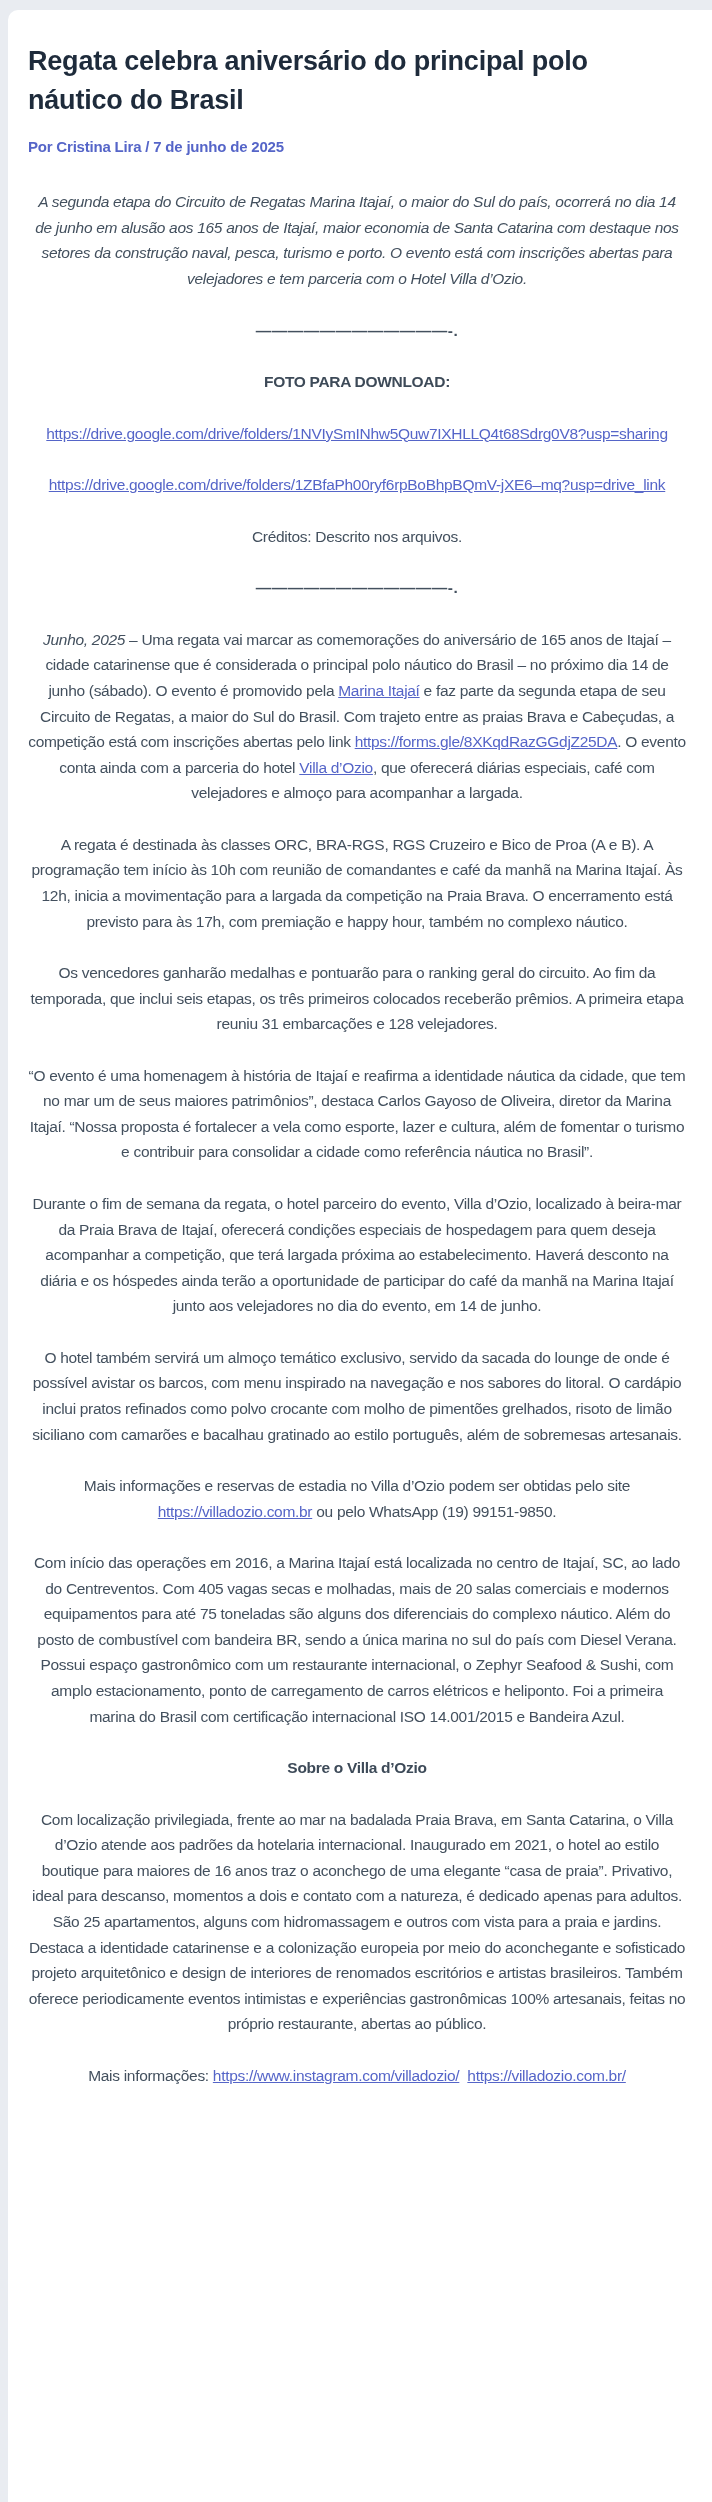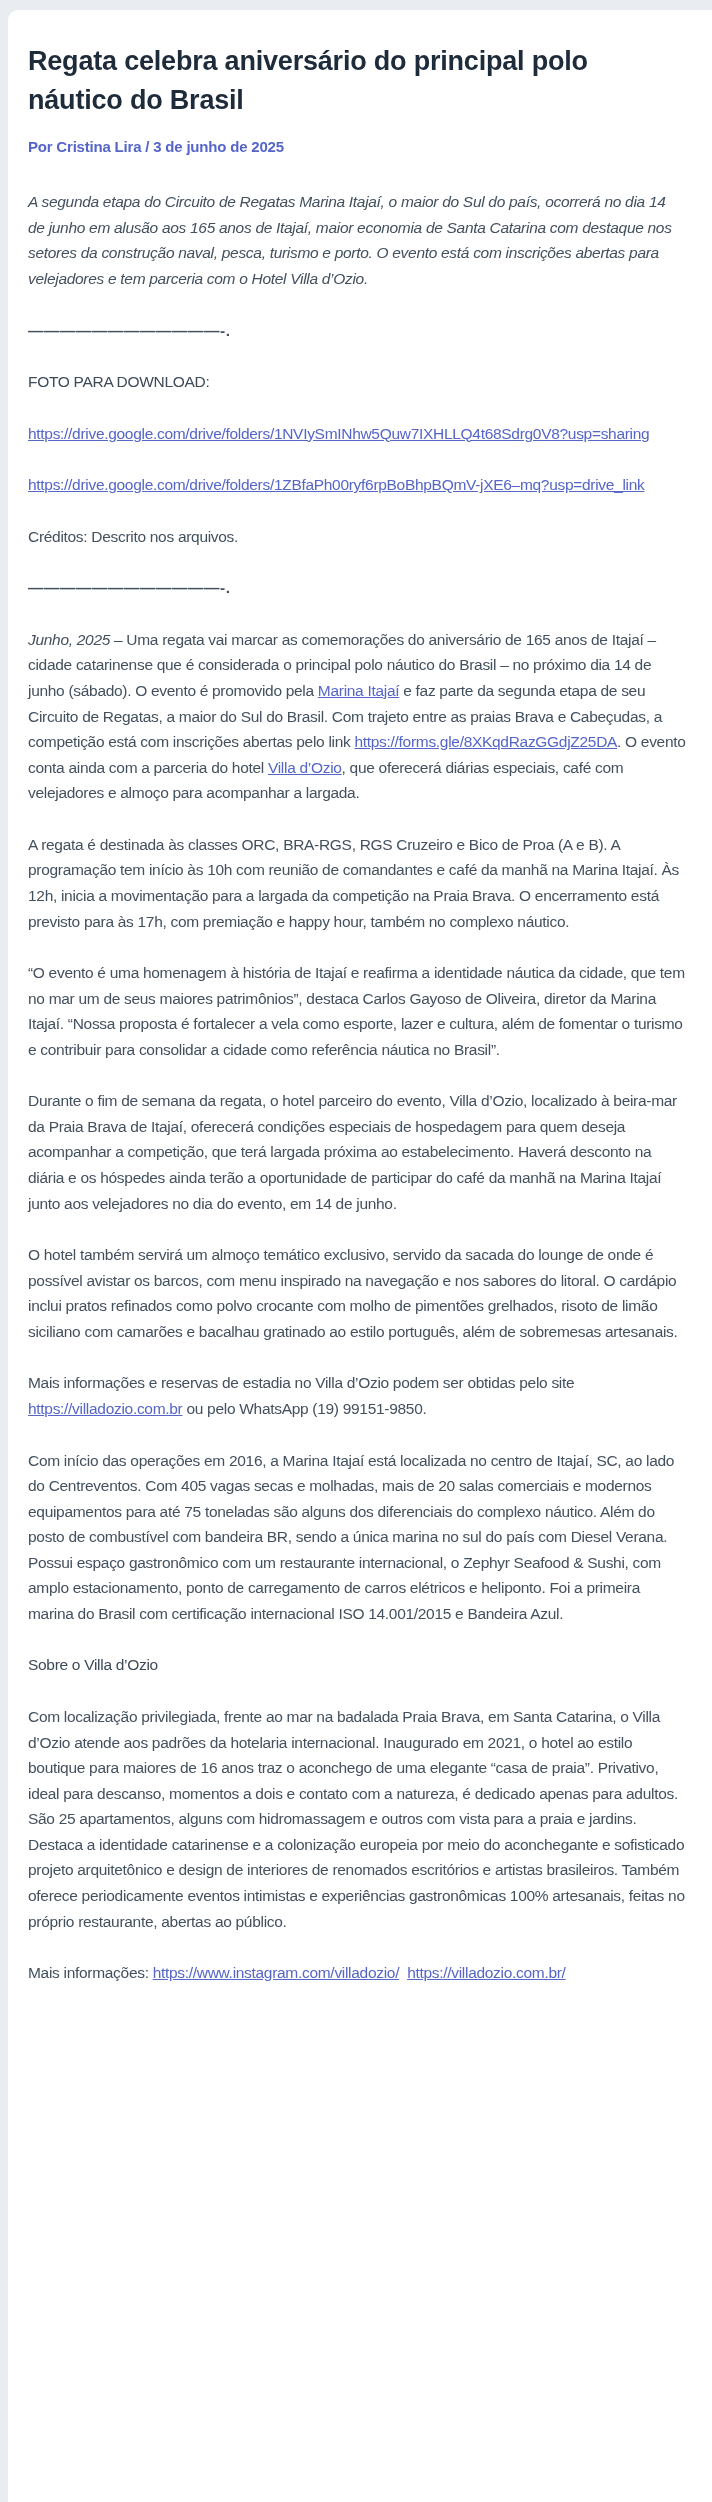--- a/index.html
+++ b/index.html
@@ -39,24 +39,25 @@
     font-weight: 700;
     letter-spacing: -0.2px;
     color: #5565c8;
   }
   .body p {
     margin: 26px 0;
     font-size: 15.5px;
     line-height: 1.65;
     letter-spacing: -0.3px;
     color: #43505e;
+    text-align: center;
   }
   .body p.italic { font-style: italic; }
   .body p.h {
-    font-weight: 400;
+    font-weight: 700;
     color: #3d4a58;
   }
   .body p.sep {
     letter-spacing: 0.5px;
     color: #43505e;
     font-weight: 700;
   }
   .body .it { font-style: italic; }
   .body a.lnk {
     color: #5565c8;
@@ -65,31 +66,32 @@
     cursor: pointer;
     margin-top: 18px;
   }
 </style>
 </head>
 <body>
 
 <div class="page">
   <div class="card">
     <h1 class="title">Regata celebra aniversário do principal polo náutico do Brasil</h1>
-    <div class="byline">Por Cristina Lira / 3 de junho de 2025</div>
+    <div class="byline">Por Cristina Lira / 7 de junho de 2025</div>
     <div class="body">
         <p class="para italic"><span class="">A segunda etapa do Circuito de Regatas Marina Itajaí, o maior do Sul do país, ocorrerá no dia 14 de junho em alusão aos 165 anos de Itajaí, maior economia de Santa Catarina com destaque nos setores da construção naval, pesca, turismo e porto. O evento está com inscrições abertas para velejadores e tem parceria com o Hotel Villa d’Ozio.</span></p>
         <p class="sep">————————————-.</p>
         <p class="h">FOTO PARA DOWNLOAD:</p>
         <p class="para"><a class="lnk" href="#">https://drive.google.com/drive/folders/1NVIySmINhw5Quw7IXHLLQ4t68Sdrg0V8?usp=sharing</a></p>
         <p class="para"><a class="lnk" href="#">https://drive.google.com/drive/folders/1ZBfaPh00ryf6rpBoBhpBQmV-jXE6–mq?usp=drive_link</a></p>
         <p class="para"><span class="">Créditos: Descrito nos arquivos.</span></p>
         <p class="sep">————————————-.</p>
         <p class="para"><span class="it">Junho, 2025</span><span class=""> – Uma regata vai marcar as comemorações do aniversário de 165 anos de Itajaí – cidade catarinense que é considerada o principal polo náutico do Brasil – no próximo dia 14 de junho (sábado). O evento é promovido pela </span><a class="lnk" href="#">Marina Itajaí</a><span class=""> e faz parte da segunda etapa de seu Circuito de Regatas, a maior do Sul do Brasil. Com trajeto entre as praias Brava e Cabeçudas, a competição está com inscrições abertas pelo link </span><a class="lnk" href="#">https://forms.gle/8XKqdRazGGdjZ25DA</a><span class="">. O evento conta ainda com a parceria do hotel </span><a class="lnk" href="#">Villa d’Ozio</a><span class="">, que oferecerá diárias especiais, café com velejadores e almoço para acompanhar a largada.</span></p>
         <p class="para"><span class="">A regata é destinada às classes ORC, BRA-RGS, RGS Cruzeiro e Bico de Proa (A e B). A programação tem início às 10h com reunião de comandantes e café da manhã na Marina Itajaí. Às 12h, inicia a movimentação para a largada da competição na Praia Brava. O encerramento está previsto para às 17h, com premiação e happy hour, também no complexo náutico.</span></p>
+        <p class="para"><span class="">Os vencedores ganharão medalhas e pontuarão para o ranking geral do circuito. Ao fim da temporada, que inclui seis etapas, os três primeiros colocados receberão prêmios. A primeira etapa reuniu 31 embarcações e 128 velejadores.</span></p>
         <p class="para"><span class="">“O evento é uma homenagem à história de Itajaí e reafirma a identidade náutica da cidade, que tem no mar um de seus maiores patrimônios”, destaca Carlos Gayoso de Oliveira, diretor da Marina Itajaí. “Nossa proposta é fortalecer a vela como esporte, lazer e cultura, além de fomentar o turismo e contribuir para consolidar a cidade como referência náutica no Brasil”.</span></p>
         <p class="para"><span class="">Durante o fim de semana da regata, o hotel parceiro do evento, Villa d’Ozio, localizado à beira-mar da Praia Brava de Itajaí, oferecerá condições especiais de hospedagem para quem deseja acompanhar a competição, que terá largada próxima ao estabelecimento. Haverá desconto na diária e os hóspedes ainda terão a oportunidade de participar do café da manhã na Marina Itajaí junto aos velejadores no dia do evento, em 14 de junho.</span></p>
         <p class="para"><span class="">O hotel também servirá um almoço temático exclusivo, servido da sacada do lounge de onde é possível avistar os barcos, com menu inspirado na navegação e nos sabores do litoral. O cardápio inclui pratos refinados como polvo crocante com molho de pimentões grelhados, risoto de limão siciliano com camarões e bacalhau gratinado ao estilo português, além de sobremesas artesanais.</span></p>
         <p class="para"><span class="">Mais informações e reservas de estadia no Villa d’Ozio podem ser obtidas pelo site </span><a class="lnk" href="#">https://villadozio.com.br</a><span class=""> ou pelo WhatsApp (19) 99151-9850.</span></p>
         <p class="para"><span class="">Com início das operações em 2016, a Marina Itajaí está localizada no centro de Itajaí, SC, ao lado do Centreventos. Com 405 vagas secas e molhadas, mais de 20 salas comerciais e modernos equipamentos para até 75 toneladas são alguns dos diferenciais do complexo náutico. Além do posto de combustível com bandeira BR, sendo a única marina no sul do país com Diesel Verana. Possui espaço gastronômico com um restaurante internacional, o Zephyr Seafood &amp; Sushi, com amplo estacionamento, ponto de carregamento de carros elétricos e heliponto. Foi a primeira marina do Brasil com certificação internacional ISO 14.001/2015 e Bandeira Azul.</span></p>
         <p class="h">Sobre o Villa d’Ozio</p>
         <p class="para"><span class="">Com localização privilegiada, frente ao mar na badalada Praia Brava, em Santa Catarina, o Villa d’Ozio atende aos padrões da hotelaria internacional. Inaugurado em 2021, o hotel ao estilo boutique para maiores de 16 anos traz o aconchego de uma elegante “casa de praia”. Privativo, ideal para descanso, momentos a dois e contato com a natureza, é dedicado apenas para adultos. São 25 apartamentos, alguns com hidromassagem e outros com vista para a praia e jardins. Destaca a identidade catarinense e a colonização europeia por meio do aconchegante e sofisticado projeto arquitetônico e design de interiores de renomados escritórios e artistas brasileiros. Também oferece periodicamente eventos intimistas e experiências gastronômicas 100% artesanais, feitas no próprio restaurante, abertas ao público.</span></p>
         <p class="para"><span class="">Mais informações: </span><a class="lnk" href="#">https://www.instagram.com/villadozio/</a><span class="">&nbsp; </span><a class="lnk" href="#">https://villadozio.com.br/</a></p>
       </div>
   </div>

